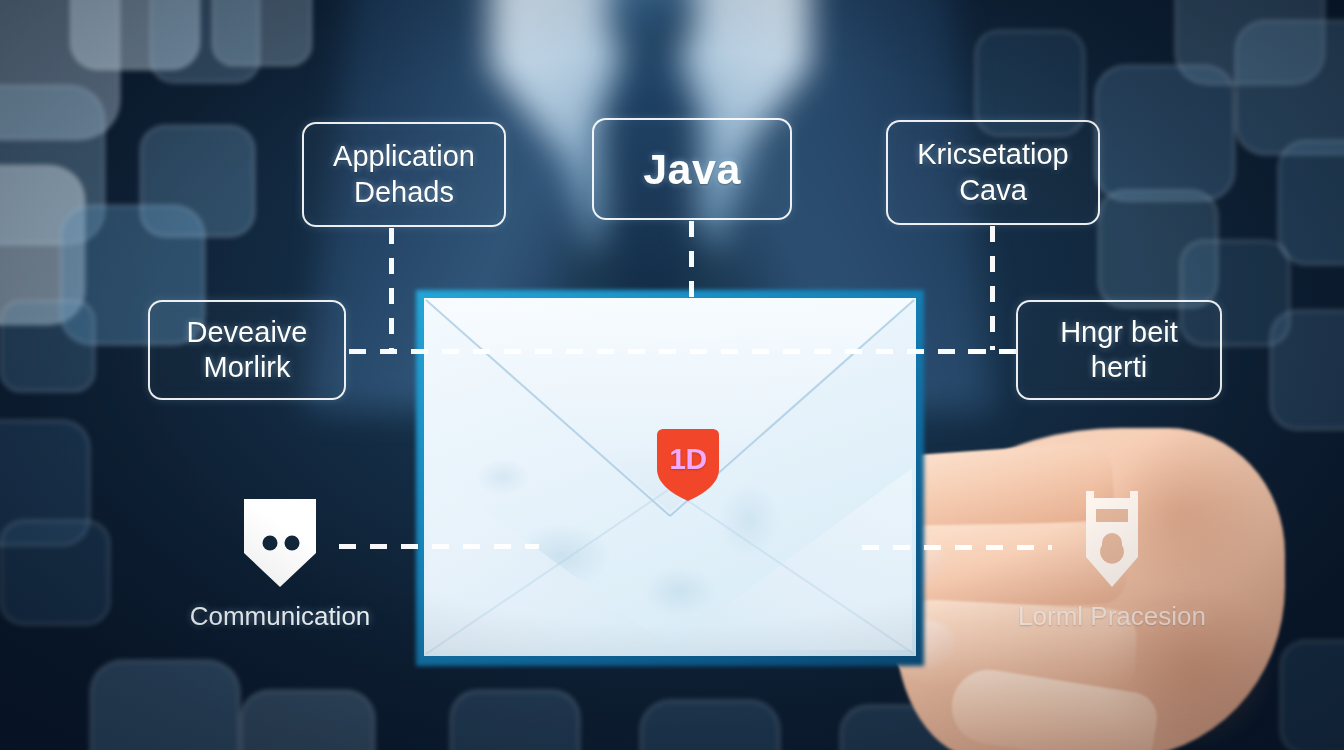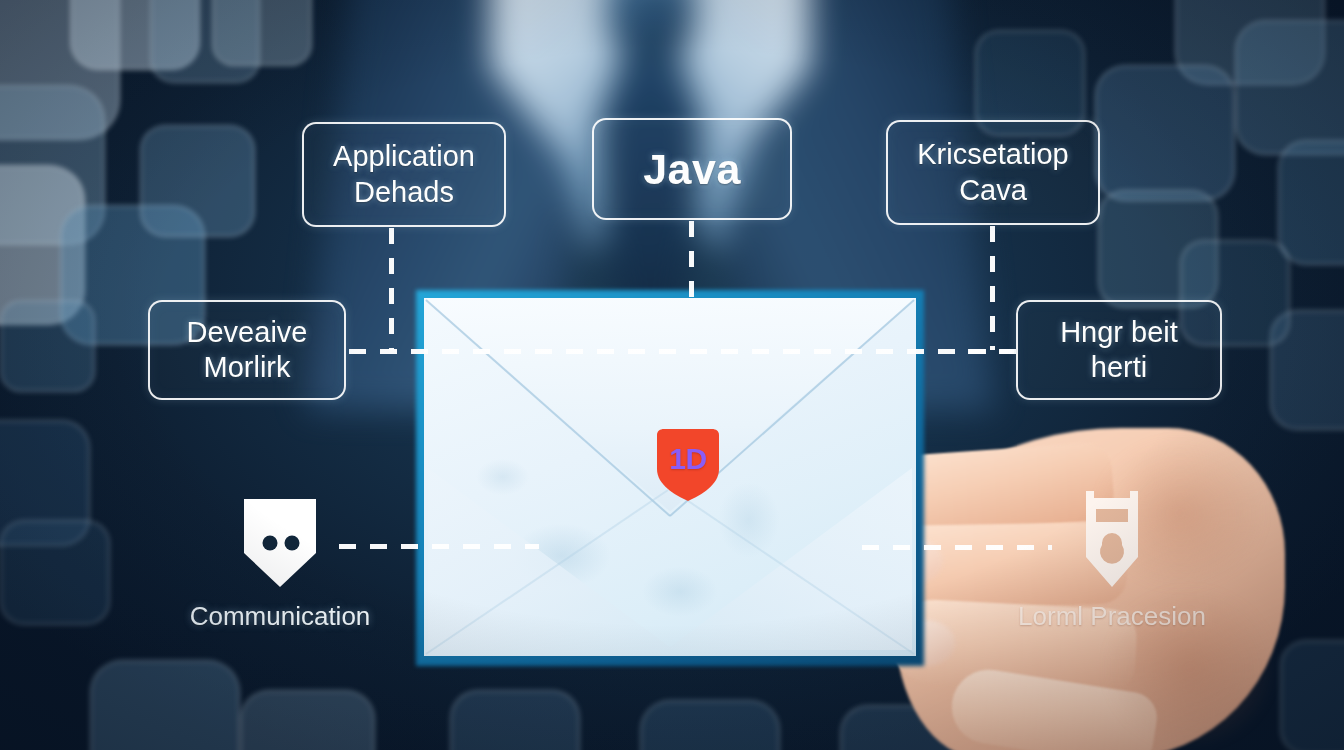--- a/index.html
+++ b/index.html
@@ -139,21 +139,21 @@
   }
 
   
   .shield-badge{
     position:absolute; left:651px; top:425px; width:74px; height:78px;
     display:flex; align-items:center; justify-content:center;
   }
   .shield-badge svg{ position:absolute; inset:0; width:100%; height:100%; }
   .shield-badge span{
     position:relative; z-index:2;
-    color:#8b5cf6; font-size:30px; font-weight:bold; letter-spacing:-.5px;
+    color:#f0abfc; font-size:30px; font-weight:bold; letter-spacing:-.5px;
     transform:translateY(-5px);
     text-shadow:0 1px 2px rgba(120,30,10,.35);
   }
 
   
   .dash-h{
     position:absolute; height:5px;
     background-image:repeating-linear-gradient(90deg,#ffffff 0 17px, rgba(255,255,255,0) 17px 31px);
     opacity:.97;
   }

